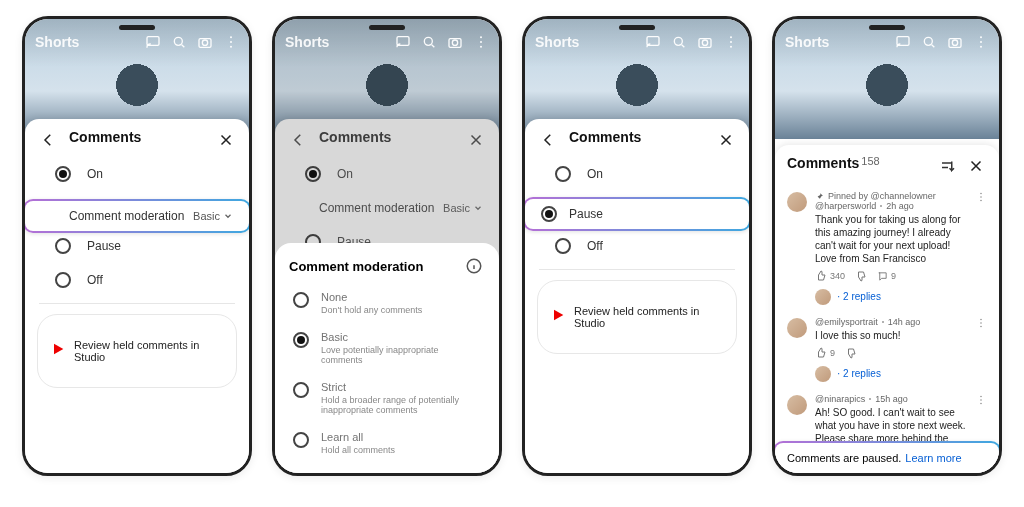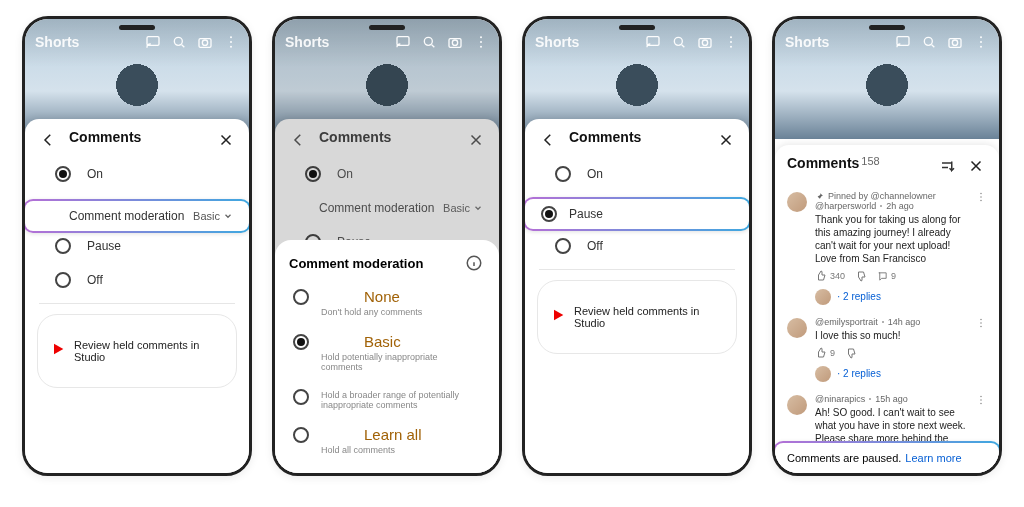--- a/index.html
+++ b/index.html
@@ -58,21 +58,21 @@
   }
   .highlight-bar{display:flex;align-items:center;}
 
   .scrim{position:absolute;inset:0;background:rgba(0,0,0,.10);}
 
   .bottom-sheet{position:absolute;left:0;right:0;bottom:0;background:#fff;border-top-left-radius:16px;border-top-right-radius:16px;padding:12px 0 10px 0;}
   .bs-head{display:flex;align-items:center;padding:0 14px 6px 14px;gap:8px;}
   .bs-title{font-size:13px;font-weight:700;flex:1;}
   .bs-opt{display:flex;gap:12px;padding:8px 18px;align-items:flex-start;}
   .bs-opt .radio{margin-top:1px;}
-  .bs-opt .lbl{font-size:15px;color:#a16207;margin-left:43px;}
+  .bs-opt .lbl{font-size:11px;color:#737373;}
   .bs-opt .desc{font-size:9px;color:#888;margin-top:2px;}
 
   
   .feed{padding:2px 10px 0 10px;font-size:10px;height:calc(100% - 42px);overflow:hidden;}
   .cm{padding:6px 2px;display:flex;gap:8px;}
   .av{width:20px;height:20px;border-radius:50%;background:linear-gradient(135deg,#d7bda3,#c09a7b);flex-shrink:0;margin-top:1px;}
   .av.sm{width:16px;height:16px;}
   .cm .body{flex:1;min-width:0;}
   .meta{color:#666;font-size:9px;display:flex;align-items:center;gap:4px;}
   .meta .dot{width:2px;height:2px;border-radius:50%;background:#999;display:inline-block;}
@@ -254,26 +254,27 @@
           <span class="radio"></span>
           <div>
             <div class="lbl">None</div>
             <div class="desc">Don't hold any comments</div>
           </div>
         </div>
         <div class="bs-opt">
           <span class="radio checked"></span>
           <div>
             <div class="lbl">Basic</div>
-            <div class="desc">Hold potentially inappropriate comments</div>
+            <div class="desc">Love potentially inappropriate comments</div>
           </div>
         </div>
         <div class="bs-opt">
           <span class="radio"></span>
           <div>
+            <div class="lbl">Strict</div>
             <div class="desc">Hold a broader range of potentially inappropriate comments</div>
           </div>
         </div>
         <div class="bs-opt">
           <span class="radio"></span>
           <div>
             <div class="lbl">Learn all</div>
             <div class="desc">Hold all comments</div>
           </div>
         </div>

